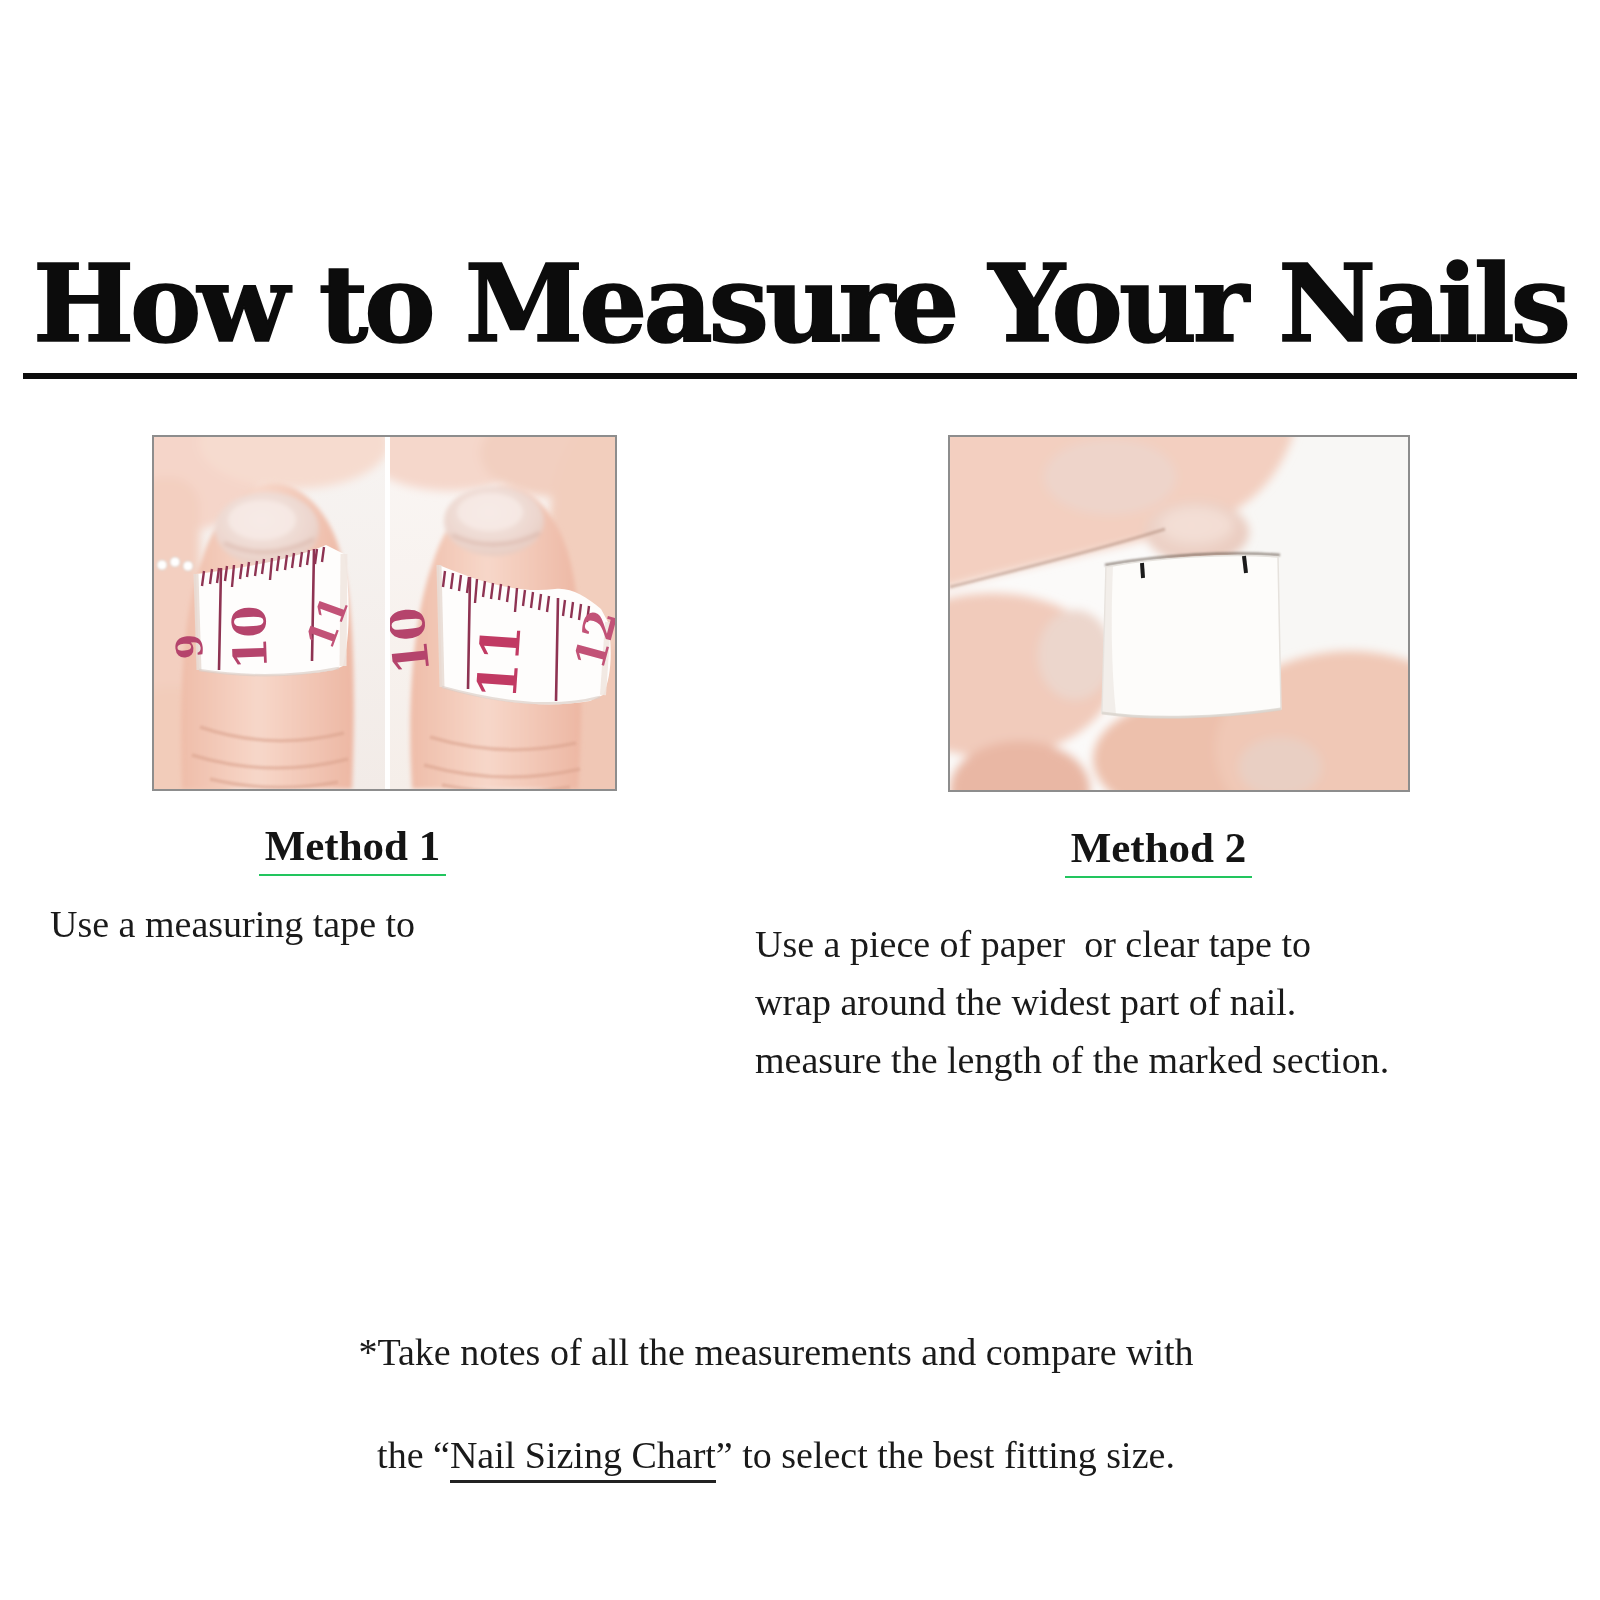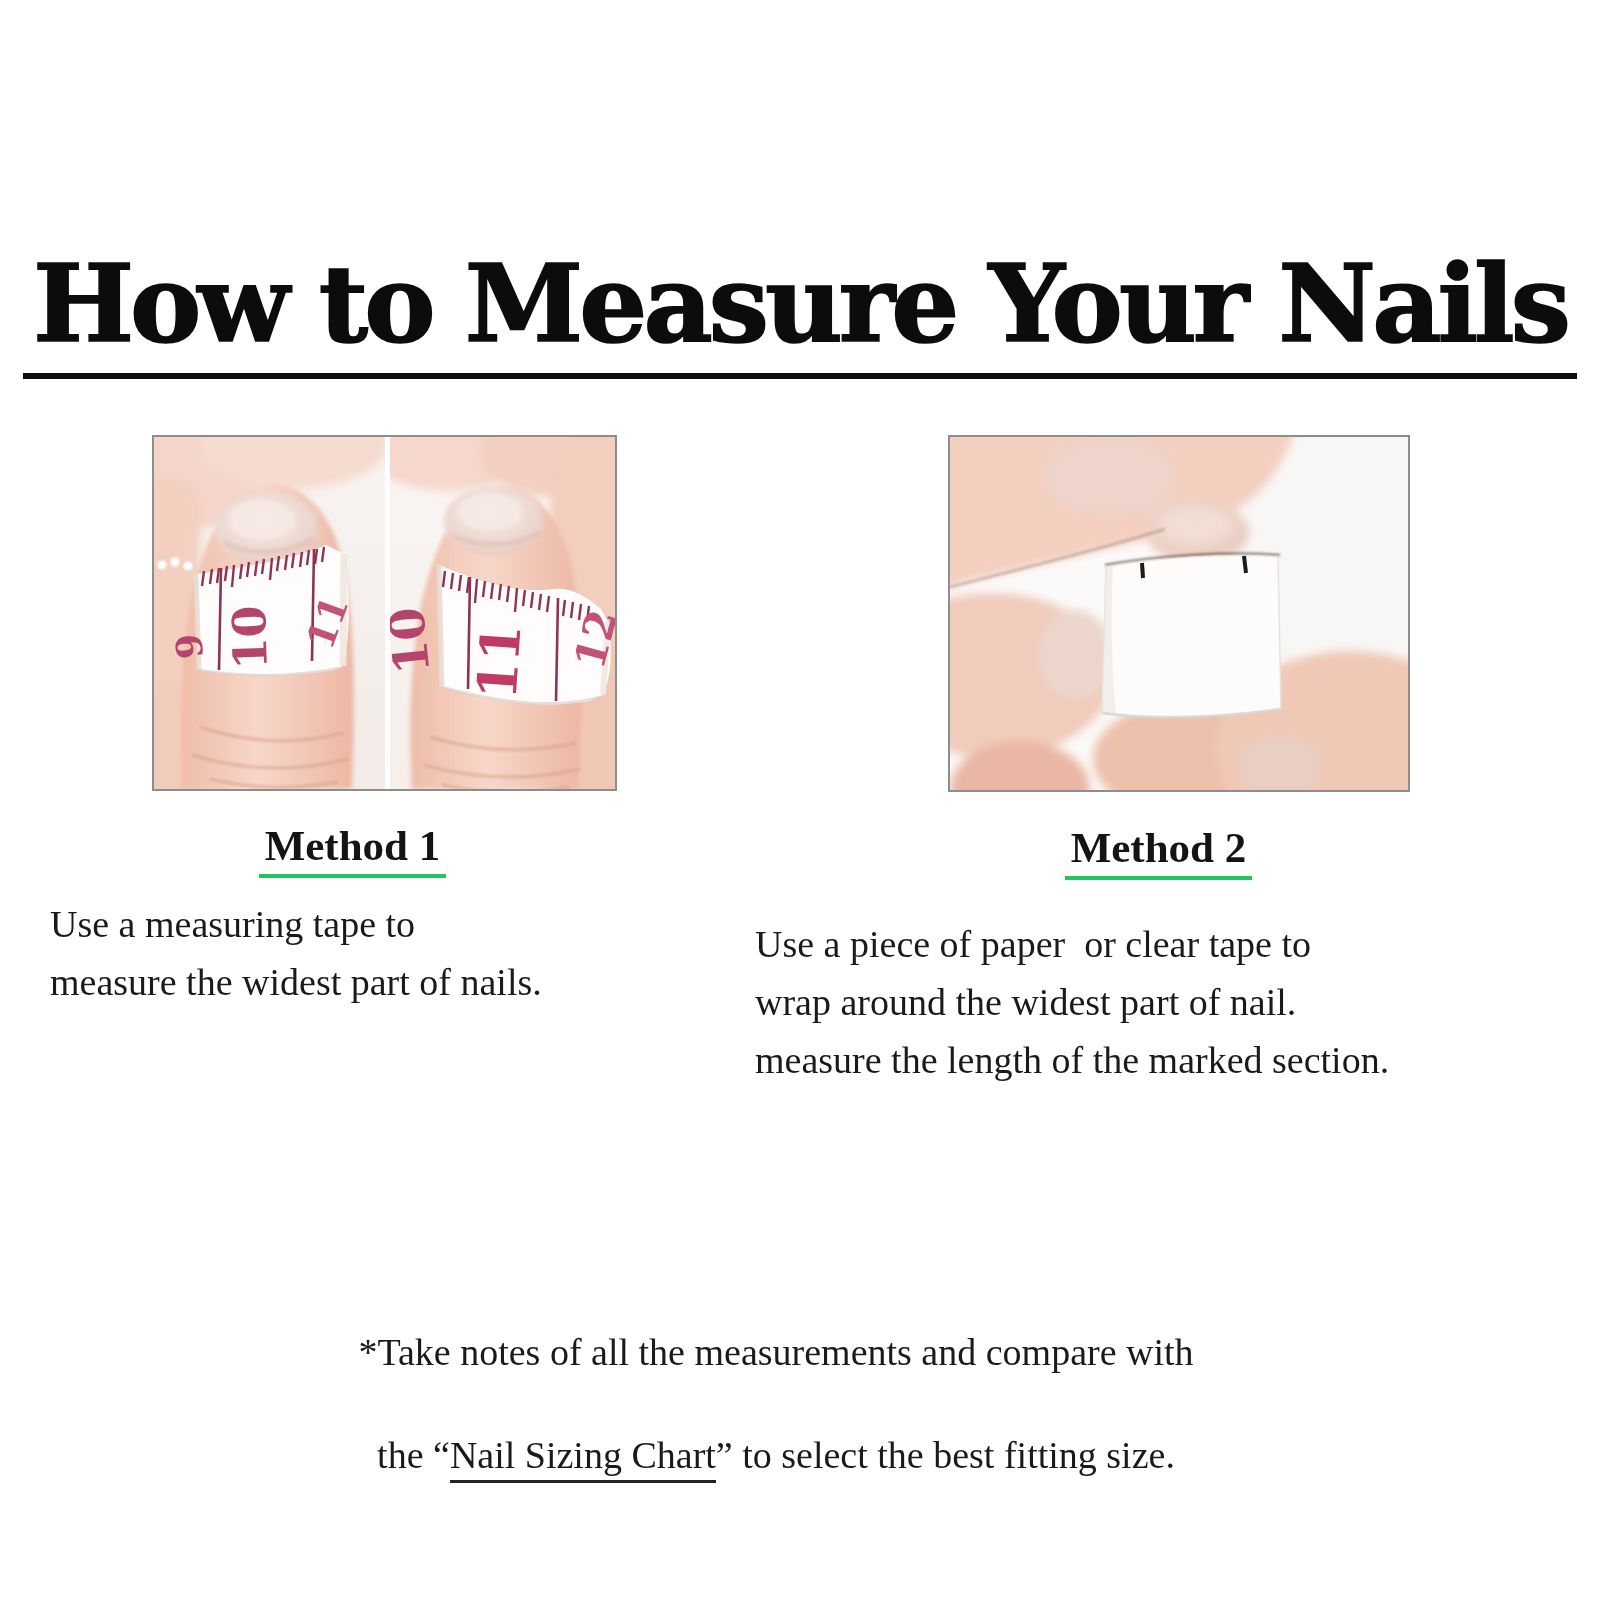--- a/index.html
+++ b/index.html
@@ -20,21 +20,21 @@
   }
 
   
   figure.photo{margin:0;box-sizing:border-box;border:2px solid #8d8d8d;background:#f7f4f2;overflow:hidden;}
   #photo1{left:152px;top:435px;width:465px;height:356px;}
   #photo2{left:948px;top:435px;width:462px;height:357px;}
   figure.photo svg{display:block;width:100%;height:100%;}
 
   
   .m-heading{font-weight:700;font-size:43px;text-align:center;color:#141414;}
-  .m-heading .ul{display:inline-block;line-height:1.2;padding:0 6px 2px;border-bottom:4px solid #22c55e;}
+  .m-heading .ul{display:inline-block;line-height:1.2;padding:0 6px 2px;border-bottom:2px solid #22c55e;}
   #mh1{left:120px;top:820px;width:465px;}
   #mh2{left:926px;top:822px;width:465px;}
 
   
   .m-body{font-size:38px;line-height:58px;text-align:left;color:#1a1a1a;}
   .m-body .line{white-space:pre-wrap;}
   #mb1{left:50px;top:895px;width:670px;}
   #mb2{left:755px;top:915px;width:800px;}
 
   
@@ -217,21 +217,20 @@
 
 <div class="abs m-heading" id="mh1">
   <span class="ul">Method 1</span>
 </div>
 <div class="abs m-heading" id="mh2">
   <span class="ul">Method 2</span>
 </div>
 
 <div class="abs m-body" id="mb1">
   <div class="line">Use a measuring tape to</div>
-  <div class="line">measure the widest part of nails.</div>
 </div>
 <div class="abs m-body" id="mb2">
   <div class="line">Use a piece of paper  or clear tape to</div>
   <div class="line">wrap around the widest part of nail.</div>
   <div class="line">measure the length of the marked section.</div>
 </div>
 
 <div class="abs" id="footnote">
   <div class="line">*Take notes of all the measurements and compare with</div>
   <div class="line"><span>the “</span><span class="chart-ref">Nail Sizing Chart</span><span>” to select the best fitting size.</span></div>

